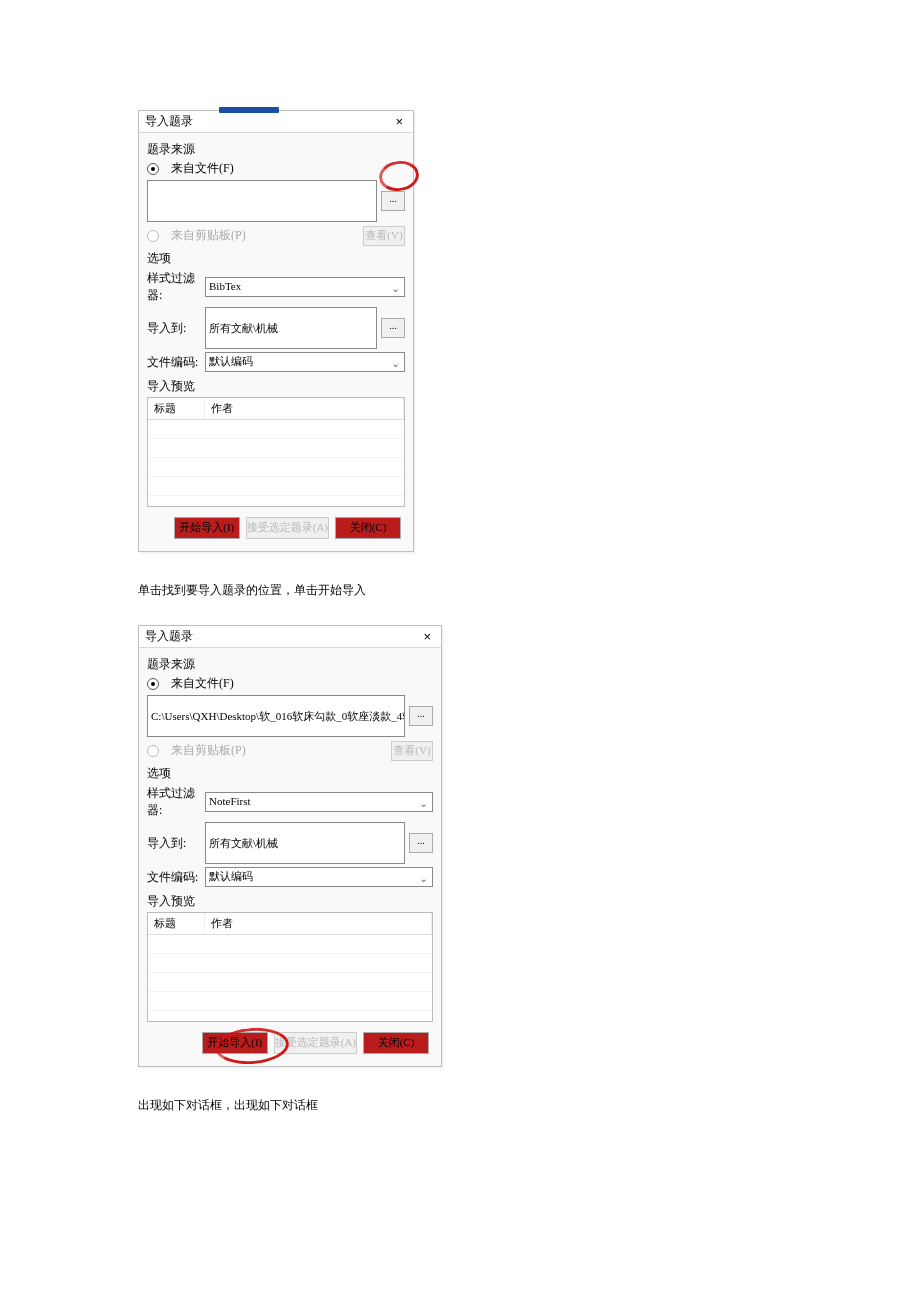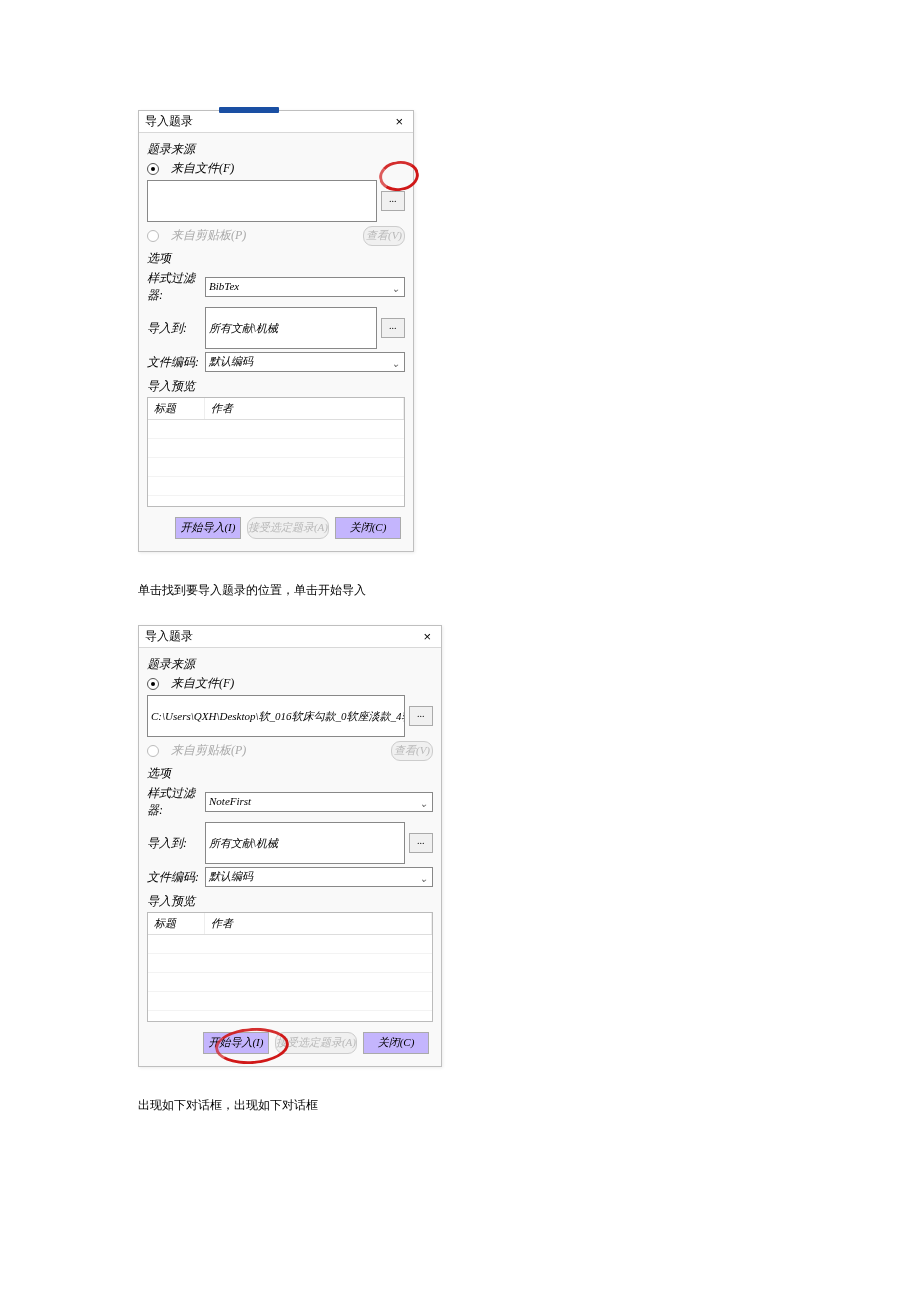--- a/index.html
+++ b/index.html
@@ -42,21 +42,20 @@
   .closebtn {
     font-family: Arial, sans-serif;
     font-size: 13px;
     line-height: 1;
     padding: 2px 4px;
     cursor: pointer;
   }
   .body-inner {
     padding: 4px 8px 8px 8px;
     background: #f9f9f9;
-    font-style: italic;
   }
   .section-label {
     font-size: 12px;
     margin-top: 4px;
   }
   .radio-row {
     display: flex;
     align-items: center;
     gap: 12px;
     margin: 2px 0;
@@ -156,32 +155,31 @@
   .btnbar {
     display: flex;
     justify-content: flex-end;
     gap: 6px;
     padding: 10px 4px 4px 4px;
   }
   .btn {
     min-width: 64px;
     height: 20px;
     border: 1px solid #aaa;
-    background: #c4b5fd;
+    background: #b91c1c;
     font-size: 11px;
     line-height: 18px;
     text-align: center;
     cursor: pointer;
   }
   .btn.disabled {
     color: #b8b8b8;
     background: #f0f0f0;
     border-color: #ccc;
     cursor: default;
-    border-radius: 9px;
   }
   .btn.small {
     min-width: 40px;
     height: 18px;
     line-height: 16px;
   }
   .caption {
     font-size: 12px;
     margin: 30px 0 26px 0;
   }

